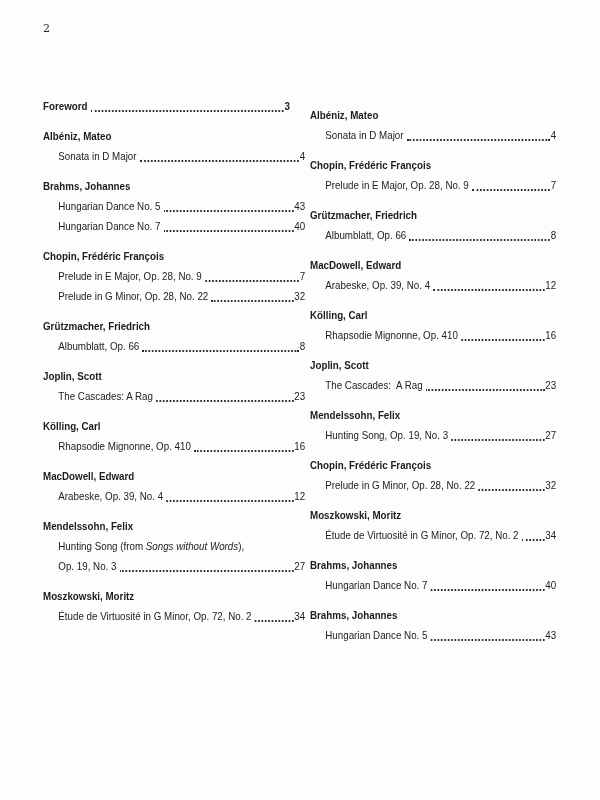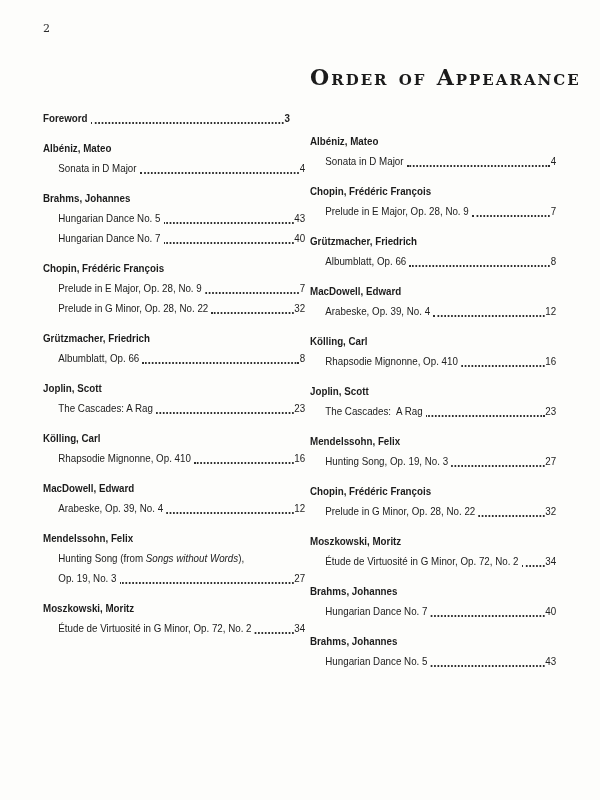--- a/index.html
+++ b/index.html
@@ -41,21 +41,21 @@
     color: #1b1b1b;
     white-space: nowrap;
     height: 26px;
     line-height: 26px;
     letter-spacing: 2px;
     word-spacing: 3px;
   }
   .heading .big { font-size: 22px; }
   .heading .sm  { font-size: 15px; }
 
-  .entries { margin-top: 44px; }
+  .entries { margin-top: 32px; }
   .col-right .entries { margin-top: 41px; }
 
   .group { margin-bottom: 10px; }
 
   .row {
     width: 117.6%;
     transform: scaleX(0.85);
     transform-origin: 0 50%;
     line-height: 20px;
     font-size: 11.5px;
@@ -185,21 +185,20 @@
           <div class="row line work">
             <span class="ttl"><span>Étude de Virtuosité in G Minor, Op. 72, No. 2</span></span>
             <span class="leader"></span>
             <span class="pg">34</span>
           </div>
         </div>
       </div>
   </div>
 
   <div class="col col-right">
-    <div class="heading" aria-label="Order of Appearance"><span class="big">O</span><span class="sm">RDER </span><span class="sm">OF </span><span class="big">A</span><span class="sm">PPEARANCE</span></div>
     <div class="entries">
         <div class="group">
           <div class="row composer">Albéniz, Mateo</div>
           <div class="row line work">
             <span class="ttl"><span>Sonata in D Major</span></span>
             <span class="leader"></span>
             <span class="pg">4</span>
           </div>
         </div>
         <div class="group">

